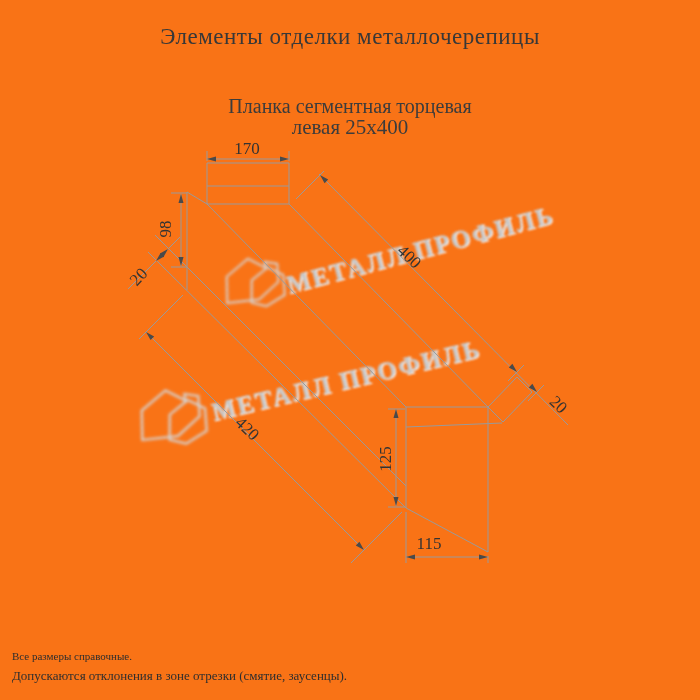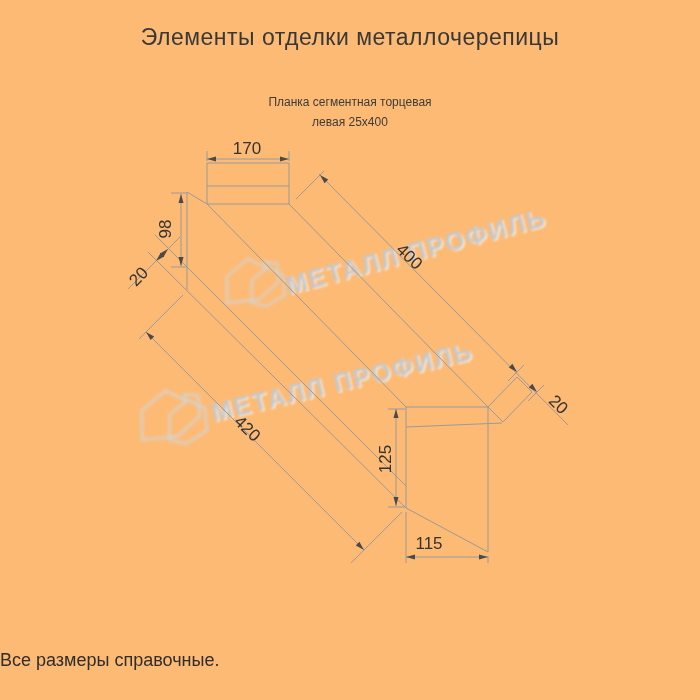--- a/index.html
+++ b/index.html
@@ -1,45 +1,45 @@
 <!DOCTYPE html>
 <html><head>
 <meta charset="utf-8">
 <style>
   html,body { margin:0; padding:0; background:#ffffff; }
   .page {
-    position:relative; width:700px; height:700px; background:#fdba74;
-    font-family:Liberation Sans, sans-serif; overflow:hidden;
+    position:relative; width:700px; height:700px; background:#f97316;
+    font-family:Liberation Serif, serif; overflow:hidden;
   }
   .title {
     position:absolute; top:24px; left:0; width:700px; text-align:center;
     font-size:23px; color:#383838; letter-spacing:0.5px;
   }
-  .subtitle-1 { position:absolute; top:95px; left:0; width:700px; text-align:center; font-size:12px; color:#3c3c3c; }
-  .subtitle-2 { position:absolute; top:115px; left:0; width:700px; text-align:center; font-size:12px; color:#3c3c3c; }
+  .subtitle-1 { position:absolute; top:95px; left:0; width:700px; text-align:center; font-size:20px; color:#3c3c3c; }
+  .subtitle-2 { position:absolute; top:115px; left:0; width:700px; text-align:center; font-size:21px; color:#3c3c3c; }
   .drawing-svg { position:absolute; left:0; top:0; }
   .dim {
     position:absolute; font-size:17px; color:#333333; white-space:nowrap; text-align:center;
   }
   .d110 { left:227px; top:139px; width:40px; }
   .d98  { left:152px; top:219px; width:28px; transform:rotate(-90deg); }
   .d20L { left:124px; top:267px; width:30px; transform:rotate(-47deg); }
   .d400 { left:390px; top:247px; width:38px; transform:rotate(44deg); }
   .d20R { left:543px; top:395px; width:30px; transform:rotate(44deg); }
   .d420 { left:228px; top:419px; width:38px; transform:rotate(44deg); }
   .d125 { left:371px; top:449px; width:30px; transform:rotate(-90deg); }
   .d115 { left:409px; top:534px; width:40px; }
   .wm-text {
     position:absolute; font-size:25px; font-weight:bold; letter-spacing:2px;
     color:#c7c7c7; filter:blur(1.1px); text-shadow:1px 1px 0 #ffffff;
     transform-origin:left center; white-space:nowrap;
   }
   .wm1 { left:287px; top:272px; transform:rotate(-15deg); }
   .wm2 { left:212px; top:399px; transform:rotate(-13.5deg); }
-  .footer-1 { position:absolute; left:0; top:650px; font-size:18px; color:#2e2e2e; }
+  .footer-1 { position:absolute; left:12px; top:650px; font-size:11px; color:#2e2e2e; }
   .footer-2 { position:absolute; left:12px; top:668px; font-size:13px; color:#2e2e2e; }
   .dline { stroke:#9a9a9a; stroke-width:1; fill:none; }
   .arr { fill:#4a4a4a; stroke:none; }
   .wm-shape { stroke:#d4d4d4; stroke-width:2; fill:none; }
 </style>
 </head>
 <body>
 
 <div class="page">
 
@@ -157,14 +157,15 @@
   <div class="dim d110">170</div>
   <div class="dim d98">98</div>
   <div class="dim d20L">20</div>
   <div class="dim d400">400</div>
   <div class="dim d20R">20</div>
   <div class="dim d420">420</div>
   <div class="dim d125">125</div>
   <div class="dim d115">115</div>
 
   <div class="footer-1">Все размеры справочные.</div>
+  <div class="footer-2">Допускаются отклонения в зоне отрезки (смятие, заусенцы).</div>
 
 </div>
 
 </body></html>

